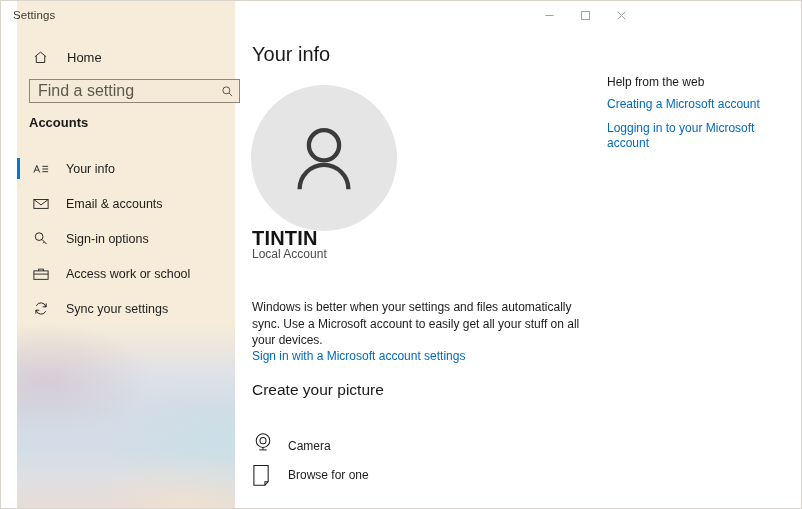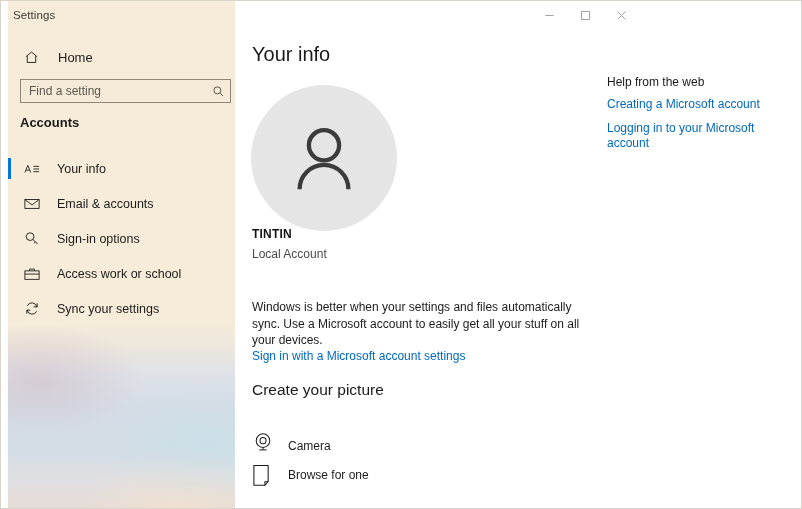--- a/index.html
+++ b/index.html
@@ -53,21 +53,21 @@
     display: flex;
     align-items: center;
     justify-content: center;
     color: #9a9a9a;
   }
   .win-btn svg { display:block; }
 
   
   .sidebar {
     position: absolute;
-    left: 7px;
+    left: 16px;
     top: 0;
     width: 234px;
     height: 509px;
     background:
       linear-gradient(to bottom,
         #f6ecd9 0%,
         #f6ecd9 63%,
         #ece6dd 68%,
         #dfe2e8 73%,
         #d5dce6 80%,
@@ -120,21 +120,21 @@
     border: 1px solid #8e8679;
     box-sizing: border-box;
     display: flex;
     align-items: center;
   }
   .search-input {
     border: none;
     outline: none;
     background: transparent;
     font-family: "Liberation Sans", sans-serif;
-    font-size: 12px;
+    font-size: 16px;
     color: #4a463f;
     padding-left: 8px;
     width: 175px;
     height: 22px;
   }
   .search-input::placeholder { color: #5d584f; opacity: 1; }
   .search-icon {
     width: 24px;
     display: flex;
     align-items: center;
@@ -218,21 +218,21 @@
     background: #e5e5e5;
     display: flex;
     align-items: center;
     justify-content: center;
   }
   .avatar svg { display: block; }
   .account-name {
     position: absolute;
     left: 17px;
     top: 226px;
-    font-size: 12px;
+    font-size: 20px;
     font-weight: bold;
     color: #141414;
     letter-spacing: 0.2px;
   }
   .account-type {
     position: absolute;
     left: 17px;
     top: 246px;
     font-size: 12px;
     color: #4a4a4a;

